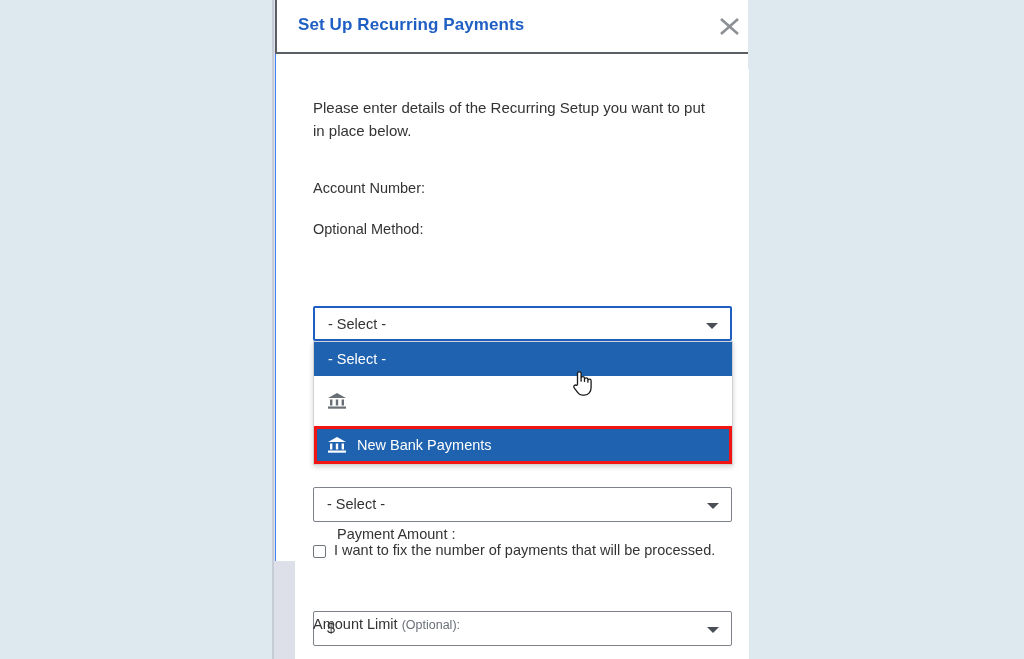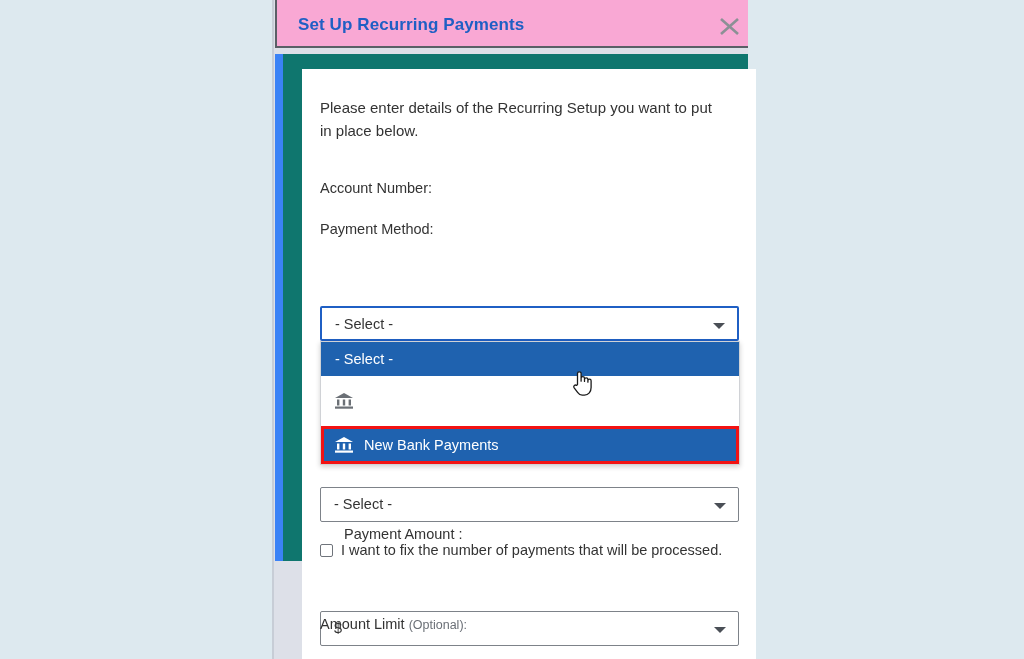--- a/index.html
+++ b/index.html
@@ -52,22 +52,22 @@
     top: 0;
     width: 473px;
     height: 659px;
   }
 
   .modal-header {
     position: absolute;
     left: 0;
     top: 0;
     width: 473px;
-    height: 48px;
-    background: #f9a8d4;
+    height: 54px;
+    background: #ffffff;
     border-bottom: 2px solid #5a5f66;
     border-left: 2px solid #5a5f66;
     box-sizing: border-box;
   }
 
   .modal-title {
     position: absolute;
     left: 21px;
     top: 15px;
     font-size: 17px;
@@ -87,22 +87,22 @@
   }
   .close-icon svg { display: block; }
 
   
   .modal-body {
     position: absolute;
     left: 0;
     top: 54px;
     width: 473px;
     height: 507px;
-    background: #0f766e;
-    border-left: 8px solid #3b82f6;
+    background: #ffffff;
+    border-left: 1px solid #3b82f6;
     box-sizing: border-box;
   }
 
   .content-card {
     position: absolute;
     left: 19px;
     top: 15px;
     width: 454px;
     min-height: 600px;
     background: #ffffff;
@@ -230,21 +230,21 @@
     line-height: 19px;
   }
   .dd-text .line2 { display: block; }
 
   
   .checkbox-row {
     position: absolute;
     left: 18px;
     top: 473px;
     display: flex;
-    align-items: center;
+    align-items: flex-end;
     gap: 8px;
   }
   .checkbox-box {
     width: 13px;
     height: 13px;
     border: 1px solid #6f747b;
     background: #ffffff;
     border-radius: 2px;
     box-sizing: border-box;
     cursor: pointer;
@@ -287,21 +287,21 @@
       </div>
     </div>
 
     <div class="modal-body">
       <div class="content-card">
 
         <div class="intro-text">Please enter details of the Recurring Setup you want to put in place below.</div>
 
         <div class="field-label label-account">Account Number:</div>
 
-        <div class="field-label label-method">Payment Method:</div>
+        <div class="field-label label-method">Optional Method:</div>
 
         <div class="select-box focused select-method">
           <span class="select-value">- Select -</span>
           <span class="caret"></span>
         </div>
 
         <div class="dropdown">
 
           <div class="dd-option plain selected">
             <span class="dd-text">- Select -</span>

